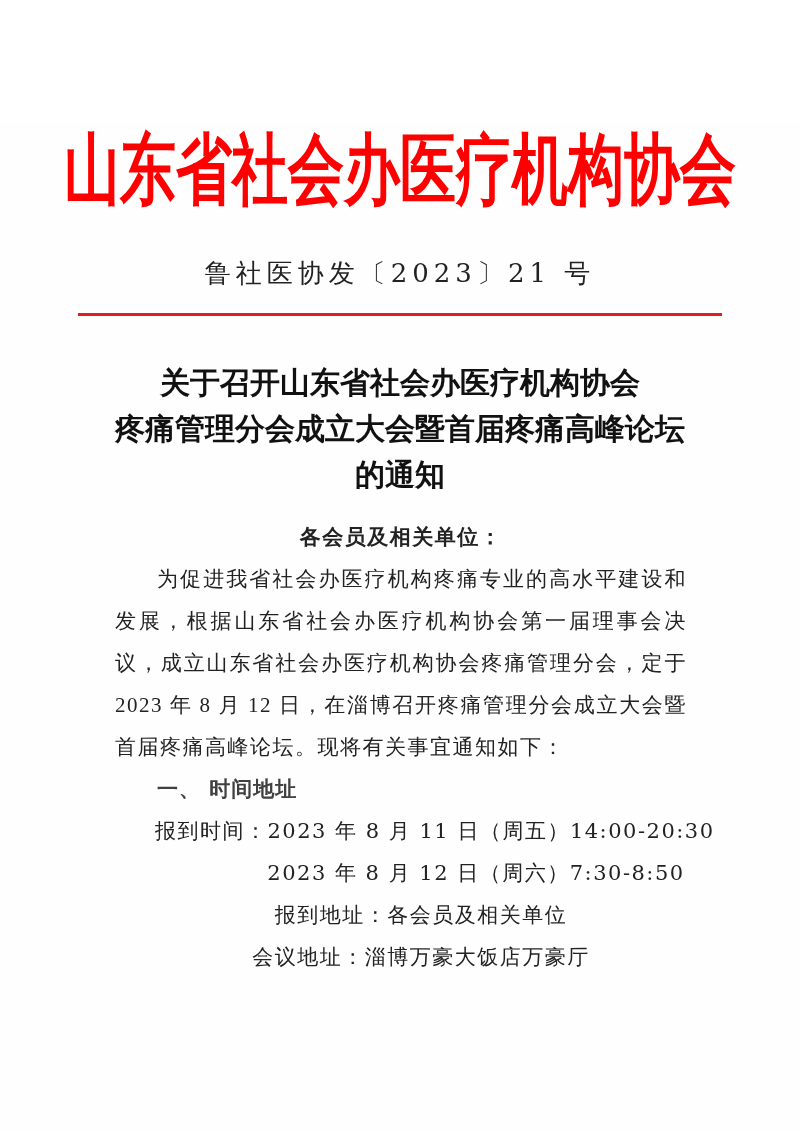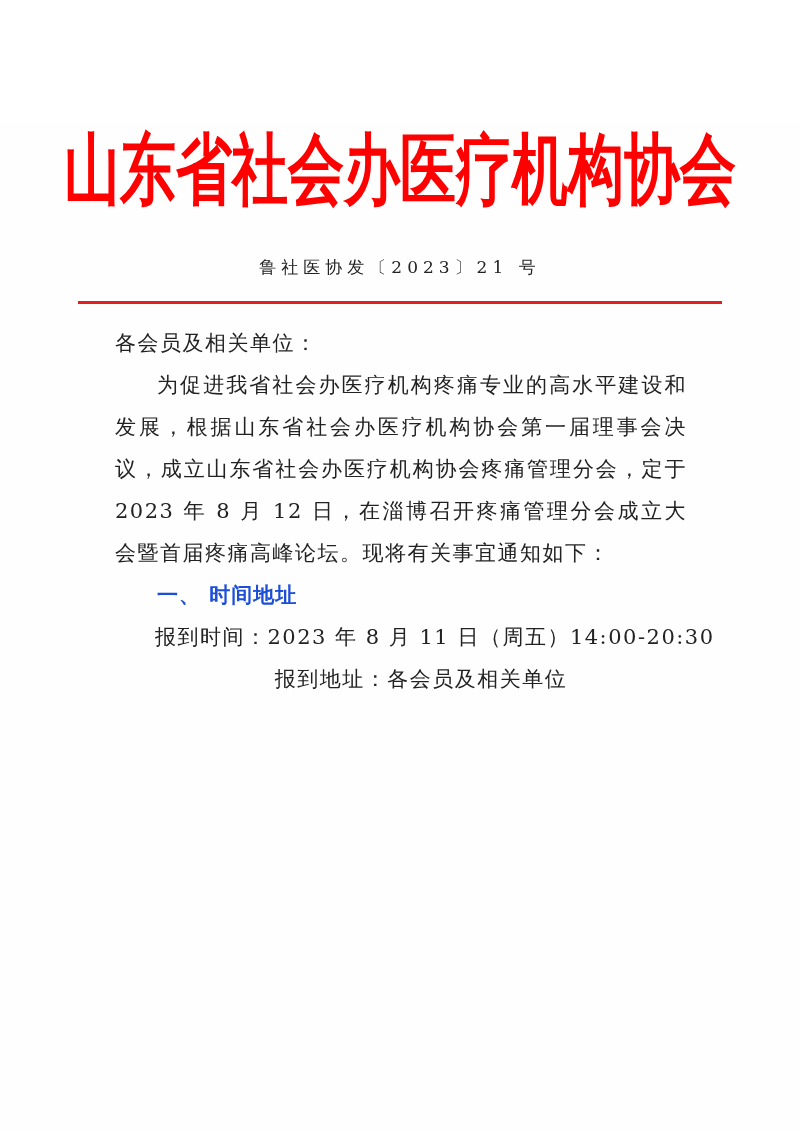--- a/index.html
+++ b/index.html
@@ -32,21 +32,21 @@
     transform: scaleY(1.38);
     transform-origin: center center;
     white-space: nowrap;
     font-family: "DejaVu Serif", "Liberation Serif", serif;
   }
 
   
   .doc-number {
     margin-top: 42px;
     text-align: center;
-    font-size: 17px;
+    font-size: 26px;
     letter-spacing: 5px;
     color: #222222;
   }
 
   
   .red-rule {
     margin: 22px 78px 0 78px;
     height: 3px;
     background: #e02020;
   }
@@ -64,32 +64,34 @@
 
   
   .body-text {
     margin: 18px 113px 0 115px;
     font-size: 21px;
     line-height: 42px;
     letter-spacing: 1.5px;
     color: #222222;
   }
   .salutation {
-    text-align: left;
+    text-align: center;
+    font-weight: bold;
   }
   .para {
     text-indent: 2em;
     text-align: justify;
     text-justify: inter-character;
     word-break: break-all;
+    font-family: Liberation Serif, serif;
   }
   .section-heading {
     padding-left: 2em;
     font-weight: bold;
-    color: #1d4ed8;
+    color: #404040;
     font-family: "DejaVu Sans", "Liberation Sans", sans-serif;
     letter-spacing: 1px;
   }
   .detail-line {
     padding-left: 40px;
     white-space: nowrap;
     text-align: center;
   }
   .detail-line.continuation {
     padding-left: 150px;
@@ -99,29 +101,36 @@
 <body>
 
 <div class="page">
 
   <div class="org-title">山东省社会办医疗机构协会</div>
 
   <div class="doc-number">鲁社医协发〔2023〕21 号</div>
 
   <div class="red-rule"></div>
 
+  <div class="notice-title">
+    <div>关于召开山东省社会办医疗机构协会</div>
+    <div>疼痛管理分会成立大会暨首届疼痛高峰论坛</div>
+    <div>的通知</div>
+  </div>
 
   <div class="body-text">
     <div class="salutation">各会员及相关单位：</div>
 
     <div class="para">为促进我省社会办医疗机构疼痛专业的高水平建设和发展，根据山东省社会办医疗机构协会第一届理事会决议，成立山东省社会办医疗机构协会疼痛管理分会，定于 2023 年 8 月 12 日，在淄博召开疼痛管理分会成立大会暨首届疼痛高峰论坛。现将有关事宜通知如下：</div>
 
     <div class="section-heading">一、 时间地址</div>
 
     <div class="detail-line">报到时间：2023 年 8 月 11 日（周五）14:00-20:30</div>
 
+    <div class="detail-line continuation">2023 年 8 月 12 日（周六）7:30-8:50</div>
 
     <div class="detail-line">报到地址：各会员及相关单位</div>
 
 
+    <div class="detail-line">会议地址：淄博万豪大饭店万豪厅</div>
   </div>
 
 </div>
 
 </body></html>

